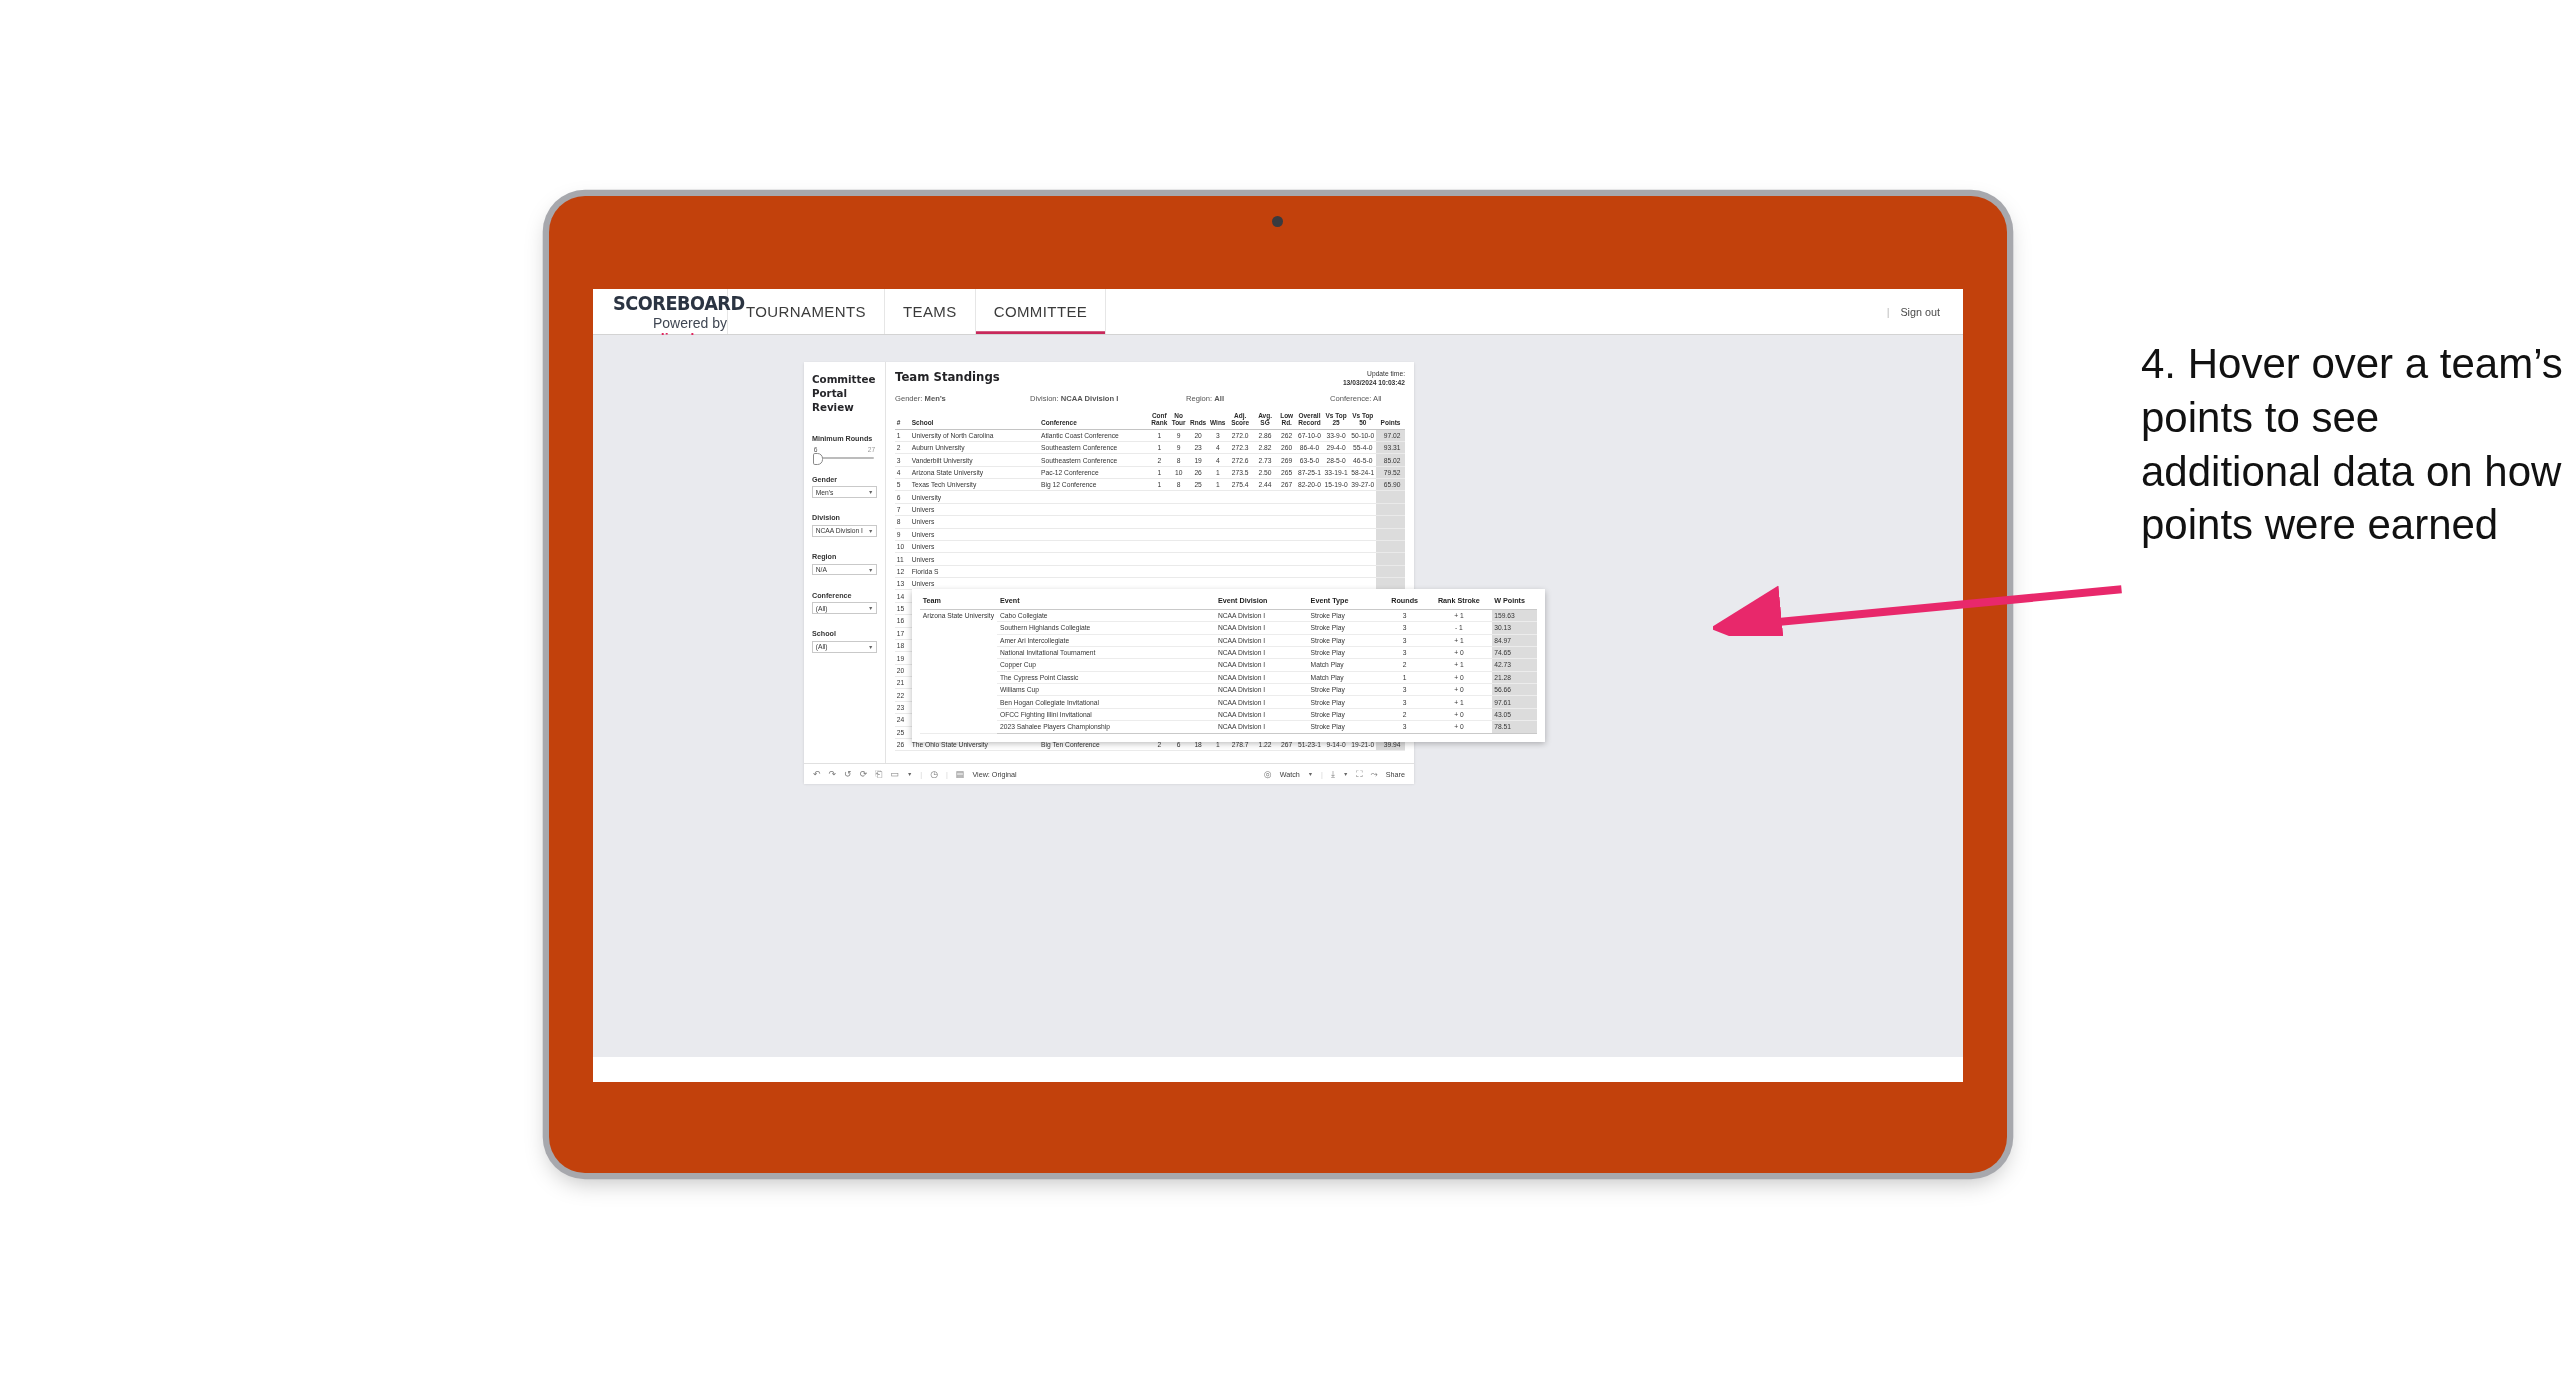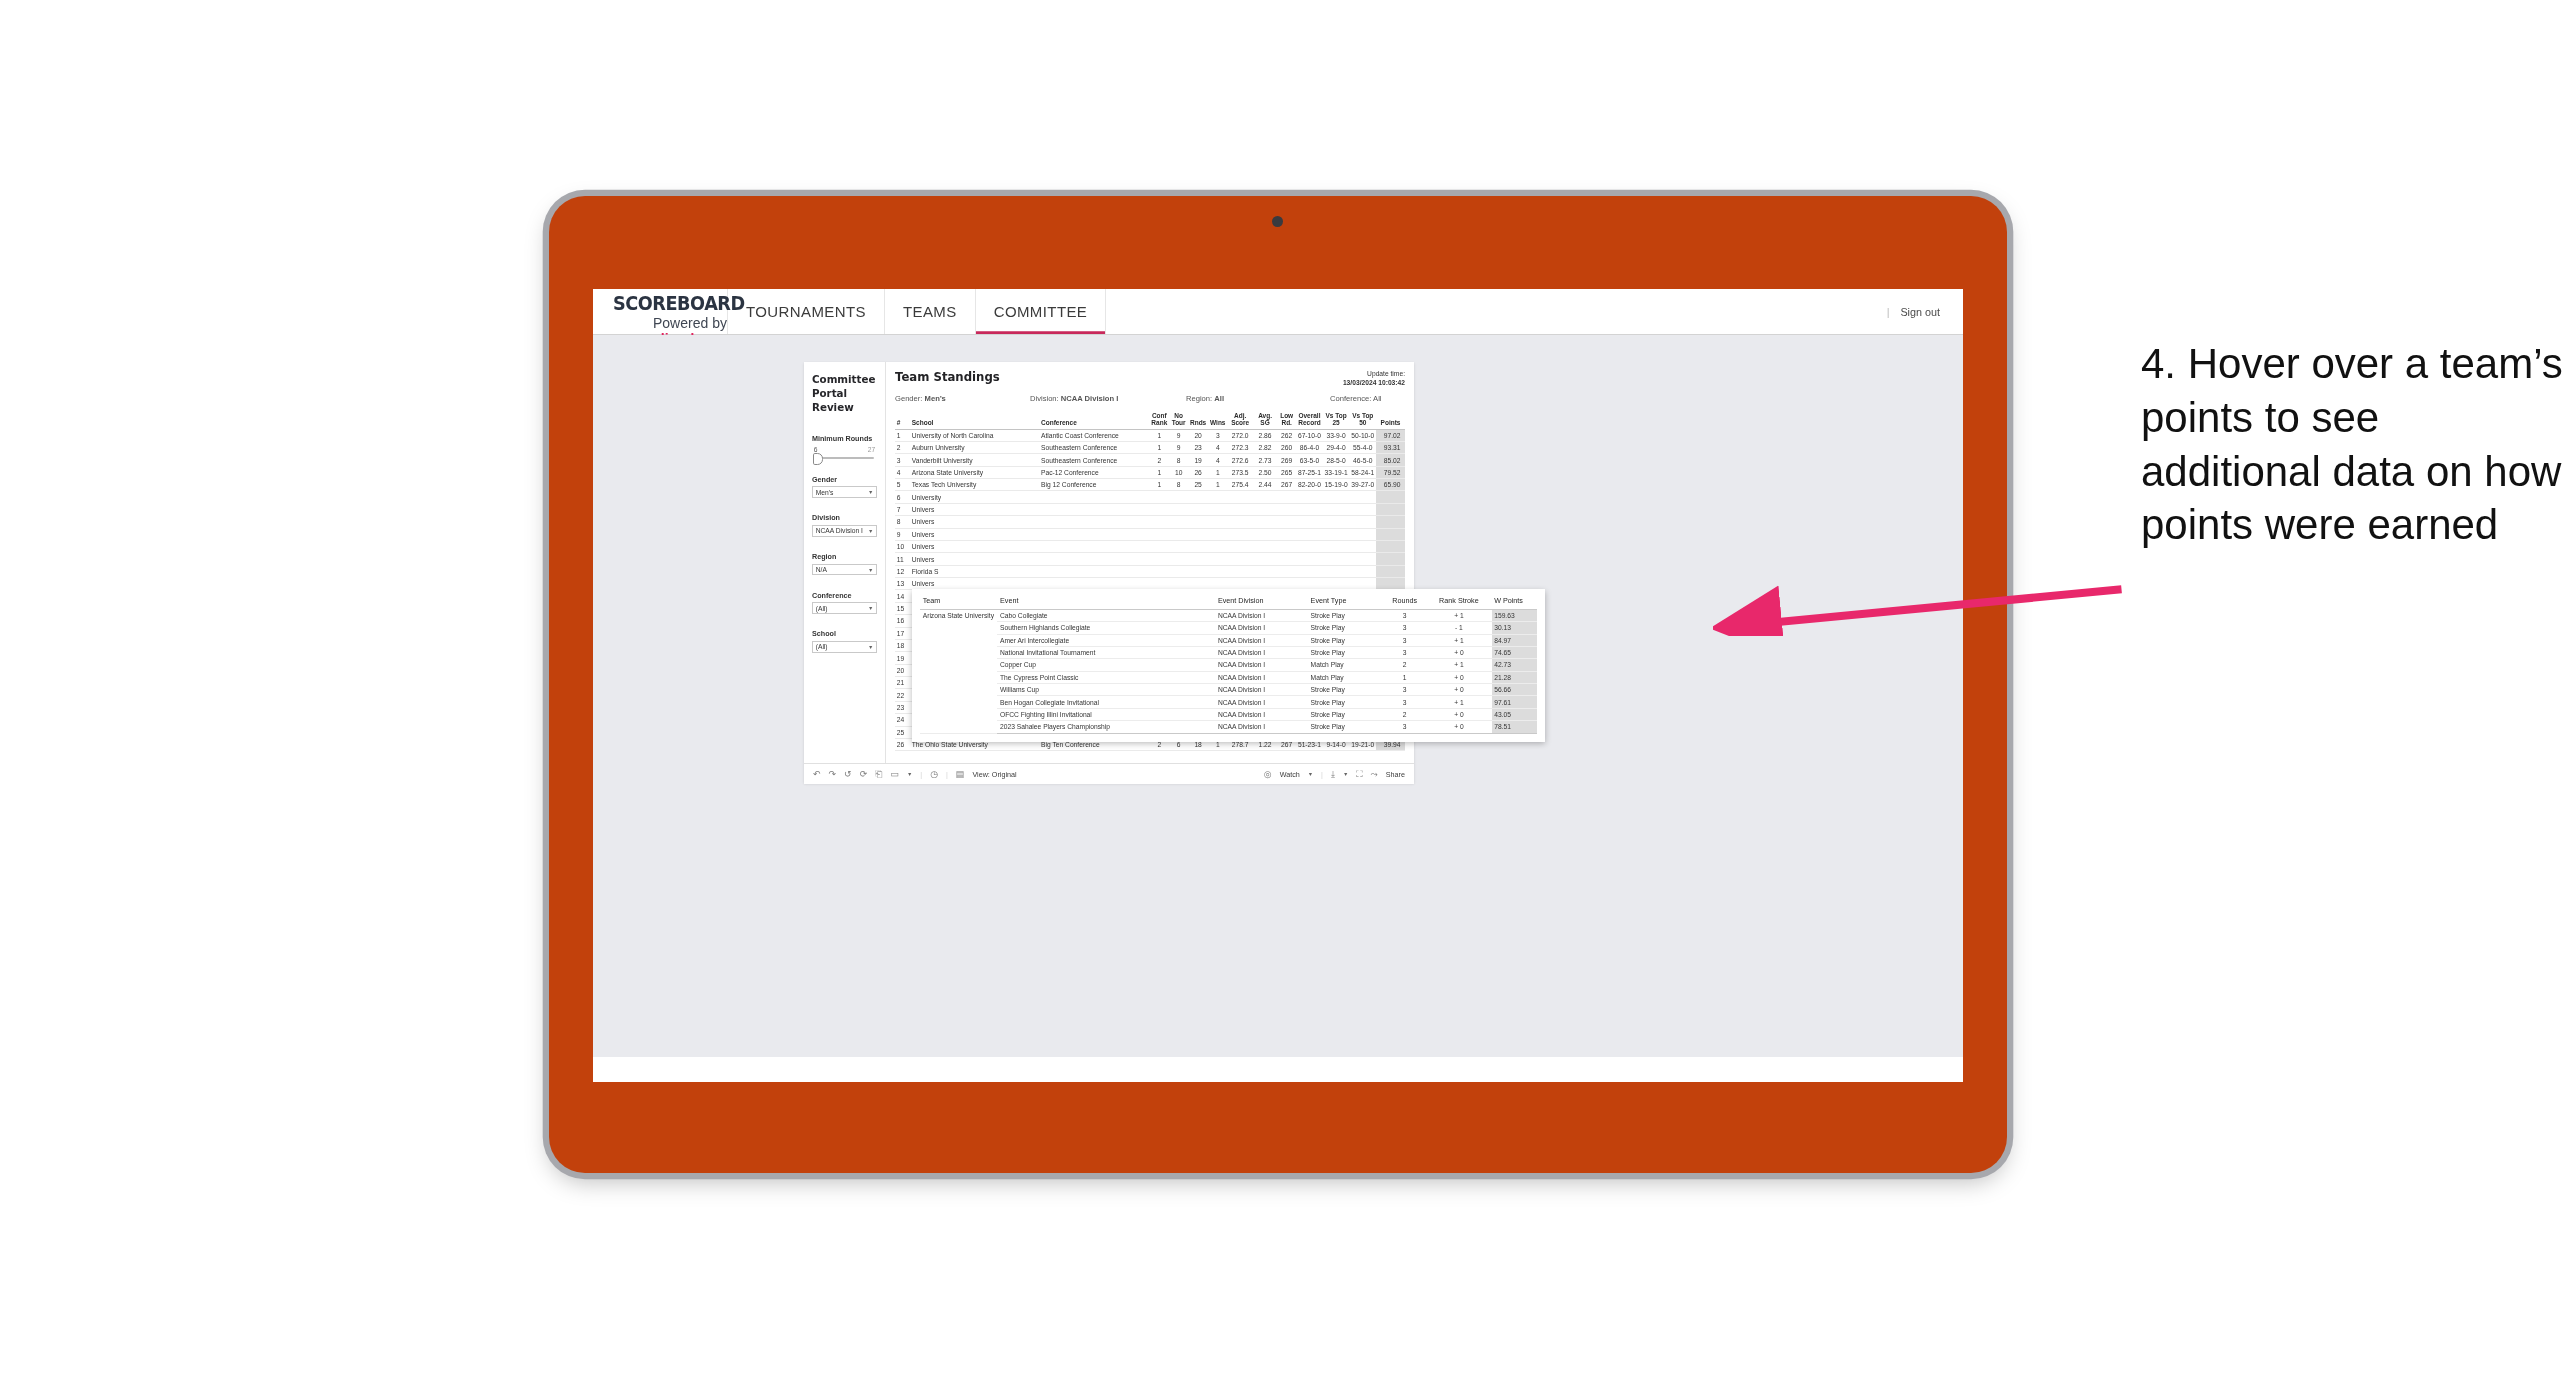--- a/index.html
+++ b/index.html
@@ -125,21 +125,21 @@
   .w-num { width:12.6px; } .w-school{ width:135px; } .w-conf { width:115px; }
   .w-s { width:16px; } .w-m { width:23px; } .w-pts{ width:27px; }
 
   
   #tooltip {
     position:absolute; left:108px; top:227px; width:633px;
     background:#fff; box-shadow:0 1.8px 6.3px rgba(0,0,0,.28);
     padding:6.3px 8px 8px 8px; box-sizing:border-box; z-index:20;
   }
   table.tt { border-collapse:collapse; width:100%; font-size:6.7px; }
-  table.tt th { font-weight:normal; font-size:7.2px; color:#1f1f1f; text-align:left;
+  table.tt th { font-weight:bold; font-size:7.2px; color:#1f1f1f; text-align:left;
                 padding:0.9px 2.7px 3.6px 2.7px; border-bottom:0.9px solid #c9c9c9; }
   table.tt th.c { text-align:center; }
   table.tt td { padding:2.2px 2.7px; color:#343434; border-bottom:0.9px solid #ececec; }
   table.tt td.c { text-align:center; }
   table.tt td.pts { background:#dcdcdc; text-align:left; width:34px; }
   table.tt tr:last-child td { border-bottom:0.9px solid #c9c9c9; }
   .tt-team { color:#333; }
 
   
   #toolbar { border-top:0.9px solid #e0e0e0; height:20px; display:flex;

